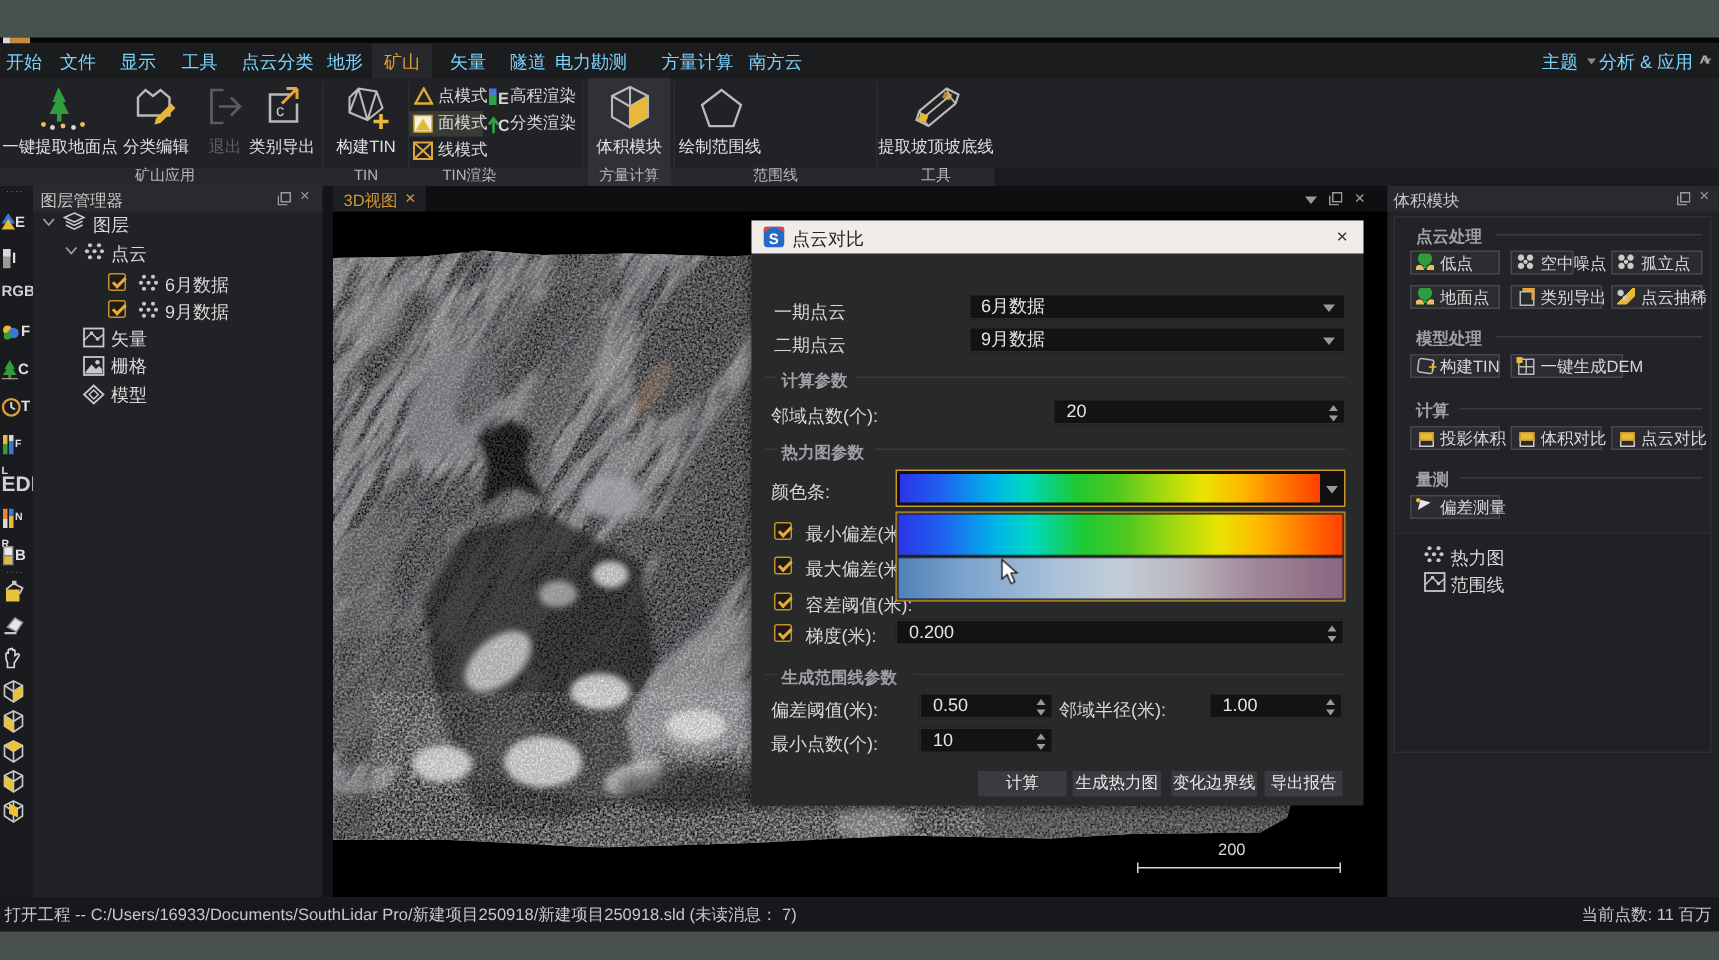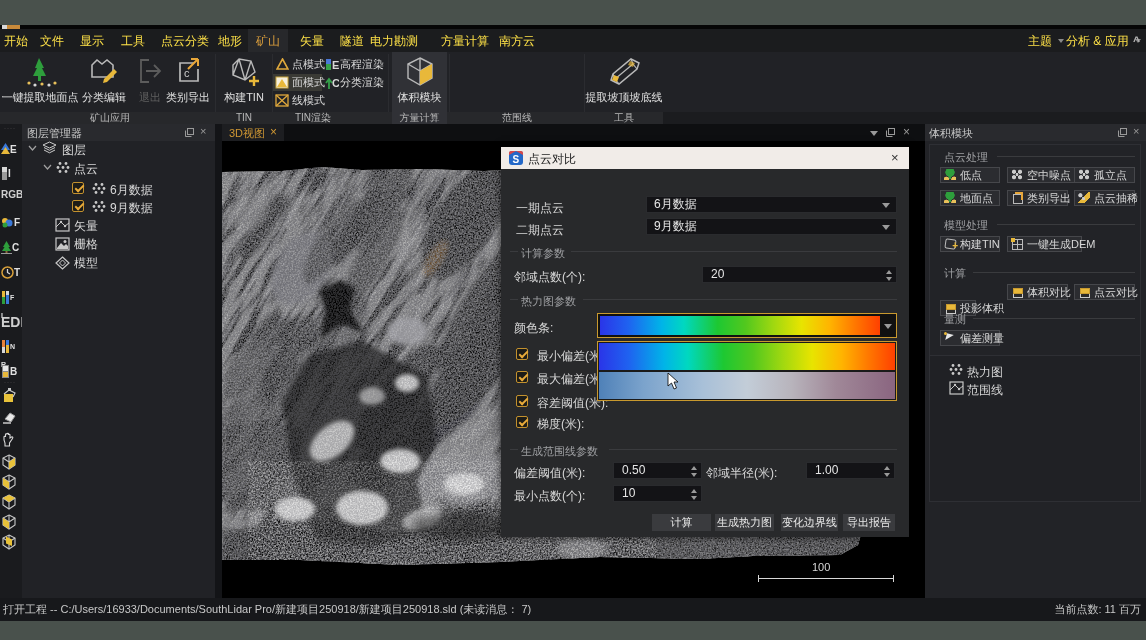--- a/index.html
+++ b/index.html
@@ -1,27 +1,27 @@
 <!DOCTYPE html>
 <html><head>
 <meta charset="utf-8">
 <style>
   * { margin:0; padding:0; box-sizing:border-box; }
   html,body { width:1146px; height:640px; overflow:hidden; }
   body { background:#49514c; font-family:"Liberation Sans",sans-serif; }
   #stage { position:absolute; left:0; top:0; width:1146px; height:640px; }
   .abs { position:absolute; }
-  .menu { position:absolute; top:4px; height:16px; line-height:16px; color:#fde047; font-size:12px; white-space:nowrap; }
+  .menu { position:absolute; top:4px; height:16px; line-height:16px; color:#7dd3fc; font-size:12px; white-space:nowrap; }
   .rbtn { position:absolute; top:0px; height:60px; text-align:center; }
   .rlab { position:absolute; bottom:7px; width:100%; text-align:center; font-size:11px; color:#e0e0e0; white-space:nowrap; }
   .glab { position:absolute; top:0px; height:12px; line-height:12px; text-align:center; font-size:10px; color:#b8b8b8; white-space:nowrap; }
   .mini { position:absolute; height:17px; line-height:17px; font-size:11px; color:#dadada; white-space:nowrap; }
   .treerow { position:absolute; font-size:12px; color:#d8d8d8; white-space:nowrap; }
   .rpbtn { position:absolute; height:16px; background:#2b2c30; border:1px solid #46474b; color:#d8d8d8; font-size:11px; line-height:14px; white-space:nowrap; }
-  .sect { position:absolute; font-size:11px; color:#9fa0a3; white-space:nowrap; }
+  .sect { position:absolute; font-size:11px; color:#9fa0a3; white-space:nowrap;font-weight:bold; }
   .sline { position:absolute; height:1px; background:#3a3b3e; }
   .dlab { position:absolute; font-size:12px; color:#d8d8d8; white-space:nowrap; }
   .dfield { position:absolute; background:#131316; border:1px solid #2a2b2e; color:#e6e6e6; font-size:12px; }
   .sup { position:absolute; right:4px; top:3px; width:0; height:0; border-left:3px solid transparent; border-right:3px solid transparent; border-bottom:4px solid #9a9a9a; }
   .sdn { position:absolute; right:4px; top:10px; width:0; height:0; border-left:3px solid transparent; border-right:3px solid transparent; border-top:4px solid #9a9a9a; }
   .cdn { position:absolute; width:0; height:0; border-left:4px solid transparent; border-right:4px solid transparent; border-top:5px solid #9a9a9a; }
   .mdn { display:inline-block; width:0; height:0; border-left:3px solid transparent; border-right:3px solid transparent; border-top:4px solid #8a8a8a; vertical-align:2px; margin-left:3px; }
   .dbtn { position:absolute; top:0px; height:17px; background:#3a3b3e; color:#e8e8e8; font-size:11px; text-align:center; line-height:17px; }
   .cbx { position:absolute; width:12px; height:12px; border:1px solid #c3912e; border-radius:2px; background:#1d1c17; }
   .cbx:after { content:""; position:absolute; left:2px; top:2px; width:7px; height:3px; border-left:2px solid #e8aa3a; border-bottom:2px solid #e8aa3a; transform:rotate(-45deg); }
@@ -144,20 +144,26 @@
       </svg>
     <div class="mini" style="left:340px;top:22px">分类渲染</div>
 
     <div class="rbtn" style="left:392px;width:55px">
       <svg class="abs" style="left:13px;top:4px" width="30" height="32" viewBox="0 0 30 32">
         <path d="M15 2 L27 8 L27 22 L15 29 L3 22 L3 8 Z" fill="none" stroke="#b9b9b9" stroke-width="1.4"></path>
         <path d="M15 2 L15 15 L27 8 M15 15 L3 8 M15 15 L15 29" fill="none" stroke="#b9b9b9" stroke-width="1.4"></path>
         <path d="M15 15 L27 8 L27 22 L15 29 Z" fill="#e8b83a"></path>
       </svg>
       <div class="rlab">体积模块</div>
+    </div>
+    <div class="rbtn" style="left:450px;width:60px">
+      <svg class="abs" style="left:16px;top:6px" width="30" height="28" viewBox="0 0 30 28">
+        <path d="M15 2 L28 12 L23 26 L7 26 L2 12 Z" fill="none" stroke="#b9b9b9" stroke-width="1.5"></path>
+      </svg>
+      <div class="rlab">绘制范围线</div>
     </div>
     <div class="rbtn" style="left:585px;width:78px">
       <svg class="abs" style="left:24px;top:5px" width="32" height="30" viewBox="0 0 32 30">
         <path d="M22 2 L30 6 L28 12 L10 27 L2 23 L4 17 Z" fill="none" stroke="#b9b9b9" stroke-width="1.5"></path>
         <path d="M22 2 L24 7 L28 12 M24 7 L6 22 M4 17 L6 22 L10 27" fill="none" stroke="#b9b9b9" stroke-width="1.2"></path>
         <path d="M5 18 L10 20 L8 25 L3 23 Z" fill="#e8b83a"></path>
         <path d="M21 4 L26 6 L24 10 L19 8 Z" fill="#e8b83a" opacity="0.7"></path>
       </svg>
       <div class="rlab">提取坡顶坡底线</div>
     </div>
@@ -458,51 +464,51 @@
               <ellipse cx="110" cy="300" rx="26" ry="15" fill="#e4e4e4" opacity="0.85" transform="rotate(-40 110 300)"></ellipse>
               <ellipse cx="200" cy="378" rx="20" ry="10" fill="#e8e8e8" opacity="0.7" transform="rotate(-15 200 378)"></ellipse>
             </g>
             <rect x="0" y="0" width="703" height="457" filter="url(#grain)" opacity="0.38"></rect>
             <rect x="60" y="330" width="340" height="95" filter="url(#grainw)" opacity="0.28"></rect>
             <ellipse cx="240" cy="385" rx="50" ry="15" fill="#101010" opacity="0.45" filter="url(#blur4)"></ellipse>
           </g>
         </svg>
       </div>
 
-      <div class="abs" style="left:590px;top:437px;font-size:11px;color:#d8d8d8">100</div>
+      <div class="abs" style="left:590px;top:437px;font-size:11px;color:#d8d8d8">200</div>
       <div class="abs" style="left:536px;top:454px;width:136px;height:1px;background:#d8d8d8"></div>
       <div class="abs" style="left:536px;top:451px;width:1px;height:7px;background:#d8d8d8"></div>
       <div class="abs" style="left:671px;top:451px;width:1px;height:7px;background:#d8d8d8"></div>
     </div>
 
     <div class="abs" id="rpanel" style="left:925px;top:0px;width:221px;height:474px;background:#222327">
       <div class="abs" style="left:0px;top:0px;width:221px;height:17px;background:#292a2e">
         <div class="abs" style="left:4px;top:2px;font-size:11px;color:#c8c8c8">体积模块</div>
         <svg class="abs" style="left:193px;top:4px" width="9" height="9" viewBox="0 0 9 9">
             <rect x="2.5" y="0.5" width="6" height="6" fill="none" stroke="#9a9a9a"></rect>
             <path d="M0.5 2.5 L0.5 8.5 L6.5 8.5" fill="none" stroke="#9a9a9a"></path>
           </svg>
         <div class="abs" style="left:208px;top:1px;font-size:11px;color:#9a9a9a">×</div>
       </div>
       <div class="abs" style="left:4px;top:20px;width:212px;height:358px;border:1px solid #2e2f34"></div>
       <div class="sect" style="left:19px;top:26px">点云处理</div>
       <div class="sline" style="left:72px;top:32px;width:138px"></div>
       <div class="rpbtn" style="left:15px;top:43px;width:60px"><span class="ric rg"></span>低点</div>
-      <div class="rpbtn" style="left:82px;top:43px;width:72px"><span class="ric rd"></span>空中噪点</div>
+      <div class="rpbtn" style="left:82px;top:43px;width:42px"><span class="ric rd"></span>空中噪点</div>
       <div class="rpbtn" style="left:149px;top:43px;width:61px"><span class="ric rd"></span>孤立点</div>
       <div class="rpbtn" style="left:15px;top:66px;width:60px"><span class="ric rg"></span>地面点</div>
       <div class="rpbtn" style="left:82px;top:66px;width:61px"><span class="ric rc"></span>类别导出</div>
       <div class="rpbtn" style="left:149px;top:66px;width:61px"><span class="ric rp"></span>点云抽稀</div>
       <div class="sect" style="left:19px;top:94px">模型处理</div>
       <div class="sline" style="left:72px;top:100px;width:138px"></div>
       <div class="rpbtn" style="left:15px;top:112px;width:60px"><span class="ric rt"></span>构建TIN</div>
       <div class="rpbtn" style="left:82px;top:112px;width:75px"><span class="ric rm"></span>一键生成DEM</div>
       <div class="sect" style="left:19px;top:142px">计算</div>
       <div class="sline" style="left:48px;top:148px;width:162px"></div>
-      <div class="rpbtn" style="left:15px;top:176px;width:36px"><span class="ric rcu"></span>投影体积</div>
+      <div class="rpbtn" style="left:15px;top:160px;width:60px"><span class="ric rcu"></span>投影体积</div>
       <div class="rpbtn" style="left:82px;top:160px;width:61px"><span class="ric rcu"></span>体积对比</div>
       <div class="rpbtn" style="left:149px;top:160px;width:61px"><span class="ric rcu"></span>点云对比</div>
       <div class="sect" style="left:19px;top:188px">量测</div>
       <div class="sline" style="left:48px;top:194px;width:162px"></div>
       <div class="rpbtn" style="left:15px;top:206px;width:60px"><span class="ric rk"></span>偏差测量</div>
       <div class="abs" style="left:4px;top:231px;width:212px;height:147px;border:1px solid #2e2f34;background:#202125"></div>
       <svg class="abs" style="left:24px;top:239px" width="14" height="13" viewBox="0 0 14 13">
           <g fill="#c8c8c8">
             <circle cx="4" cy="2.5" r="1.4"></circle>
             <circle cx="10" cy="2.5" r="1.4"></circle>
@@ -551,20 +557,21 @@
         <div class="cdn abs" style="right:4px;top:10px"></div>
       </div>
       <div class="cbx" style="left:15px;top:201px"></div>
       <div class="dlab" style="left:36px;top:201px">最小偏差(米):</div>
       <div class="cbx" style="left:15px;top:224px"></div>
       <div class="dlab" style="left:36px;top:224px">最大偏差(米):</div>
       <div class="cbx" style="left:15px;top:248px"></div>
       <div class="dlab" style="left:36px;top:248px">容差阈值(米):</div>
       <div class="cbx" style="left:15px;top:269px"></div>
       <div class="dlab" style="left:36px;top:269px">梯度(米):</div>
+      <div class="dfield" style="left:96px;top:266px;width:299px;height:17px;line-height:15px;padding-left:8px">0.200<span class="sup"></span><span class="sdn"></span></div>
 
       <div class="abs" style="left:96px;top:194px;width:300px;height:60px;background:#1a1a1a;border:1px solid #c9992e">
         <div class="abs" style="left:1px;top:1px;width:296px;height:27px;background:linear-gradient(90deg,#2a35e8 0%,#1f62f0 10%,#00b4e8 22%,#00d8c0 30%,#1dc832 42%,#52c81e 52%,#a0d810 62%,#e8e400 72%,#ffb400 82%,#ff7800 91%,#ff4000 100%)"></div>
         <div class="abs" style="left:1px;top:30px;width:296px;height:27px;background:linear-gradient(90deg,#4f81b8 0%,#7ba3cc 15%,#a8c0d8 35%,#c3cdd8 50%,#b8b4bc 65%,#a08898 80%,#8a6580 100%)"></div>
       </div>
       <svg class="abs" style="left:166px;top:225px" width="12" height="18" viewBox="0 0 12 18">
           <path d="M1 1 L1 14 L4.5 11 L7 17 L9.5 16 L7 10 L11 10 Z" fill="#fff" stroke="#000" stroke-width="0.8"></path>
         </svg>
       <div class="sect" style="left:20px;top:297px">生成范围线参数</div>
       <div class="sline" style="left:9px;top:302px;width:8px"></div>

